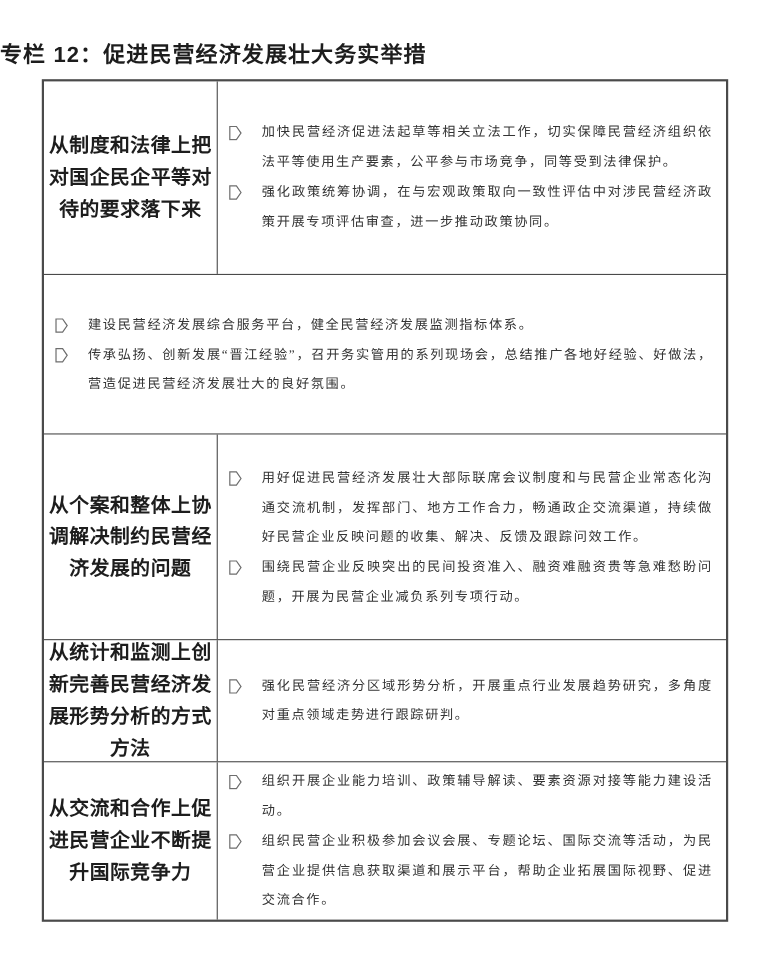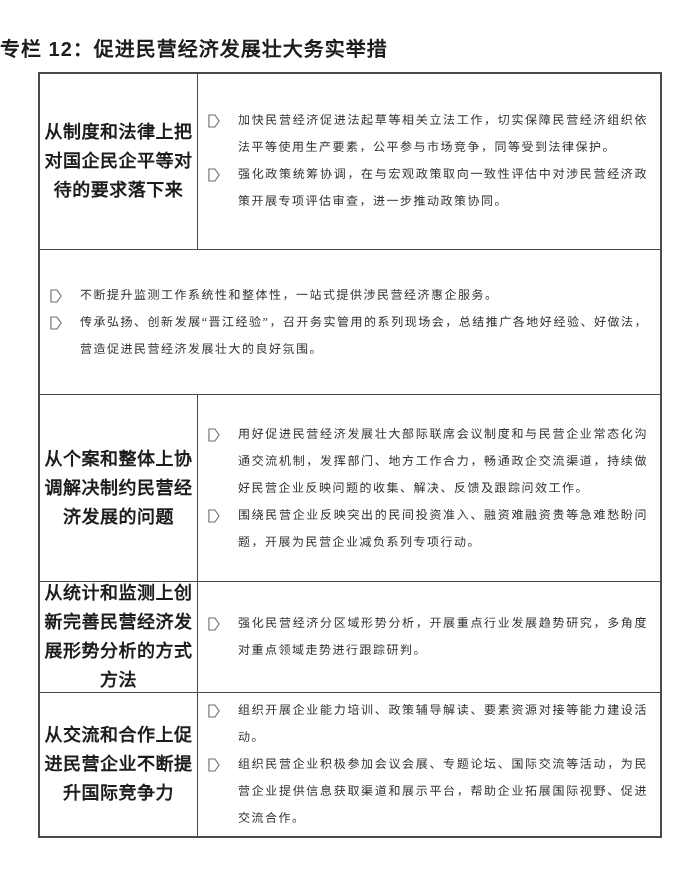--- a/index.html
+++ b/index.html
@@ -122,21 +122,21 @@
     </div>
 
     <div class="row r2">
       <div class="cell-right">
         <div class="item">
           <span class="bullet">
             <svg width="12" height="14" viewBox="0 0 13 15">
                 <polygon points="1,1 7.5,1 12,7.5 7.5,14 1,14" fill="#ffffff" stroke="#6e6e6e" stroke-width="1.2"></polygon>
               </svg>
           </span>
-          <div class="item-text">不断提升监测工作系统性和整体性，一站式提供涉民营经济惠企服务。</div>
+          <div class="item-text">建设民营经济发展综合服务平台，健全民营经济发展监测指标体系。</div>
         </div>
         <div class="item">
           <span class="bullet">
             <svg width="12" height="14" viewBox="0 0 13 15">
                 <polygon points="1,1 7.5,1 12,7.5 7.5,14 1,14" fill="#ffffff" stroke="#6e6e6e" stroke-width="1.2"></polygon>
               </svg>
           </span>
           <div class="item-text">传承弘扬、创新发展“晋江经验”，召开务实管用的系列现场会，总结推广各地好经验、好做法，营造促进民营经济发展壮大的良好氛围。</div>
         </div>
       </div>

